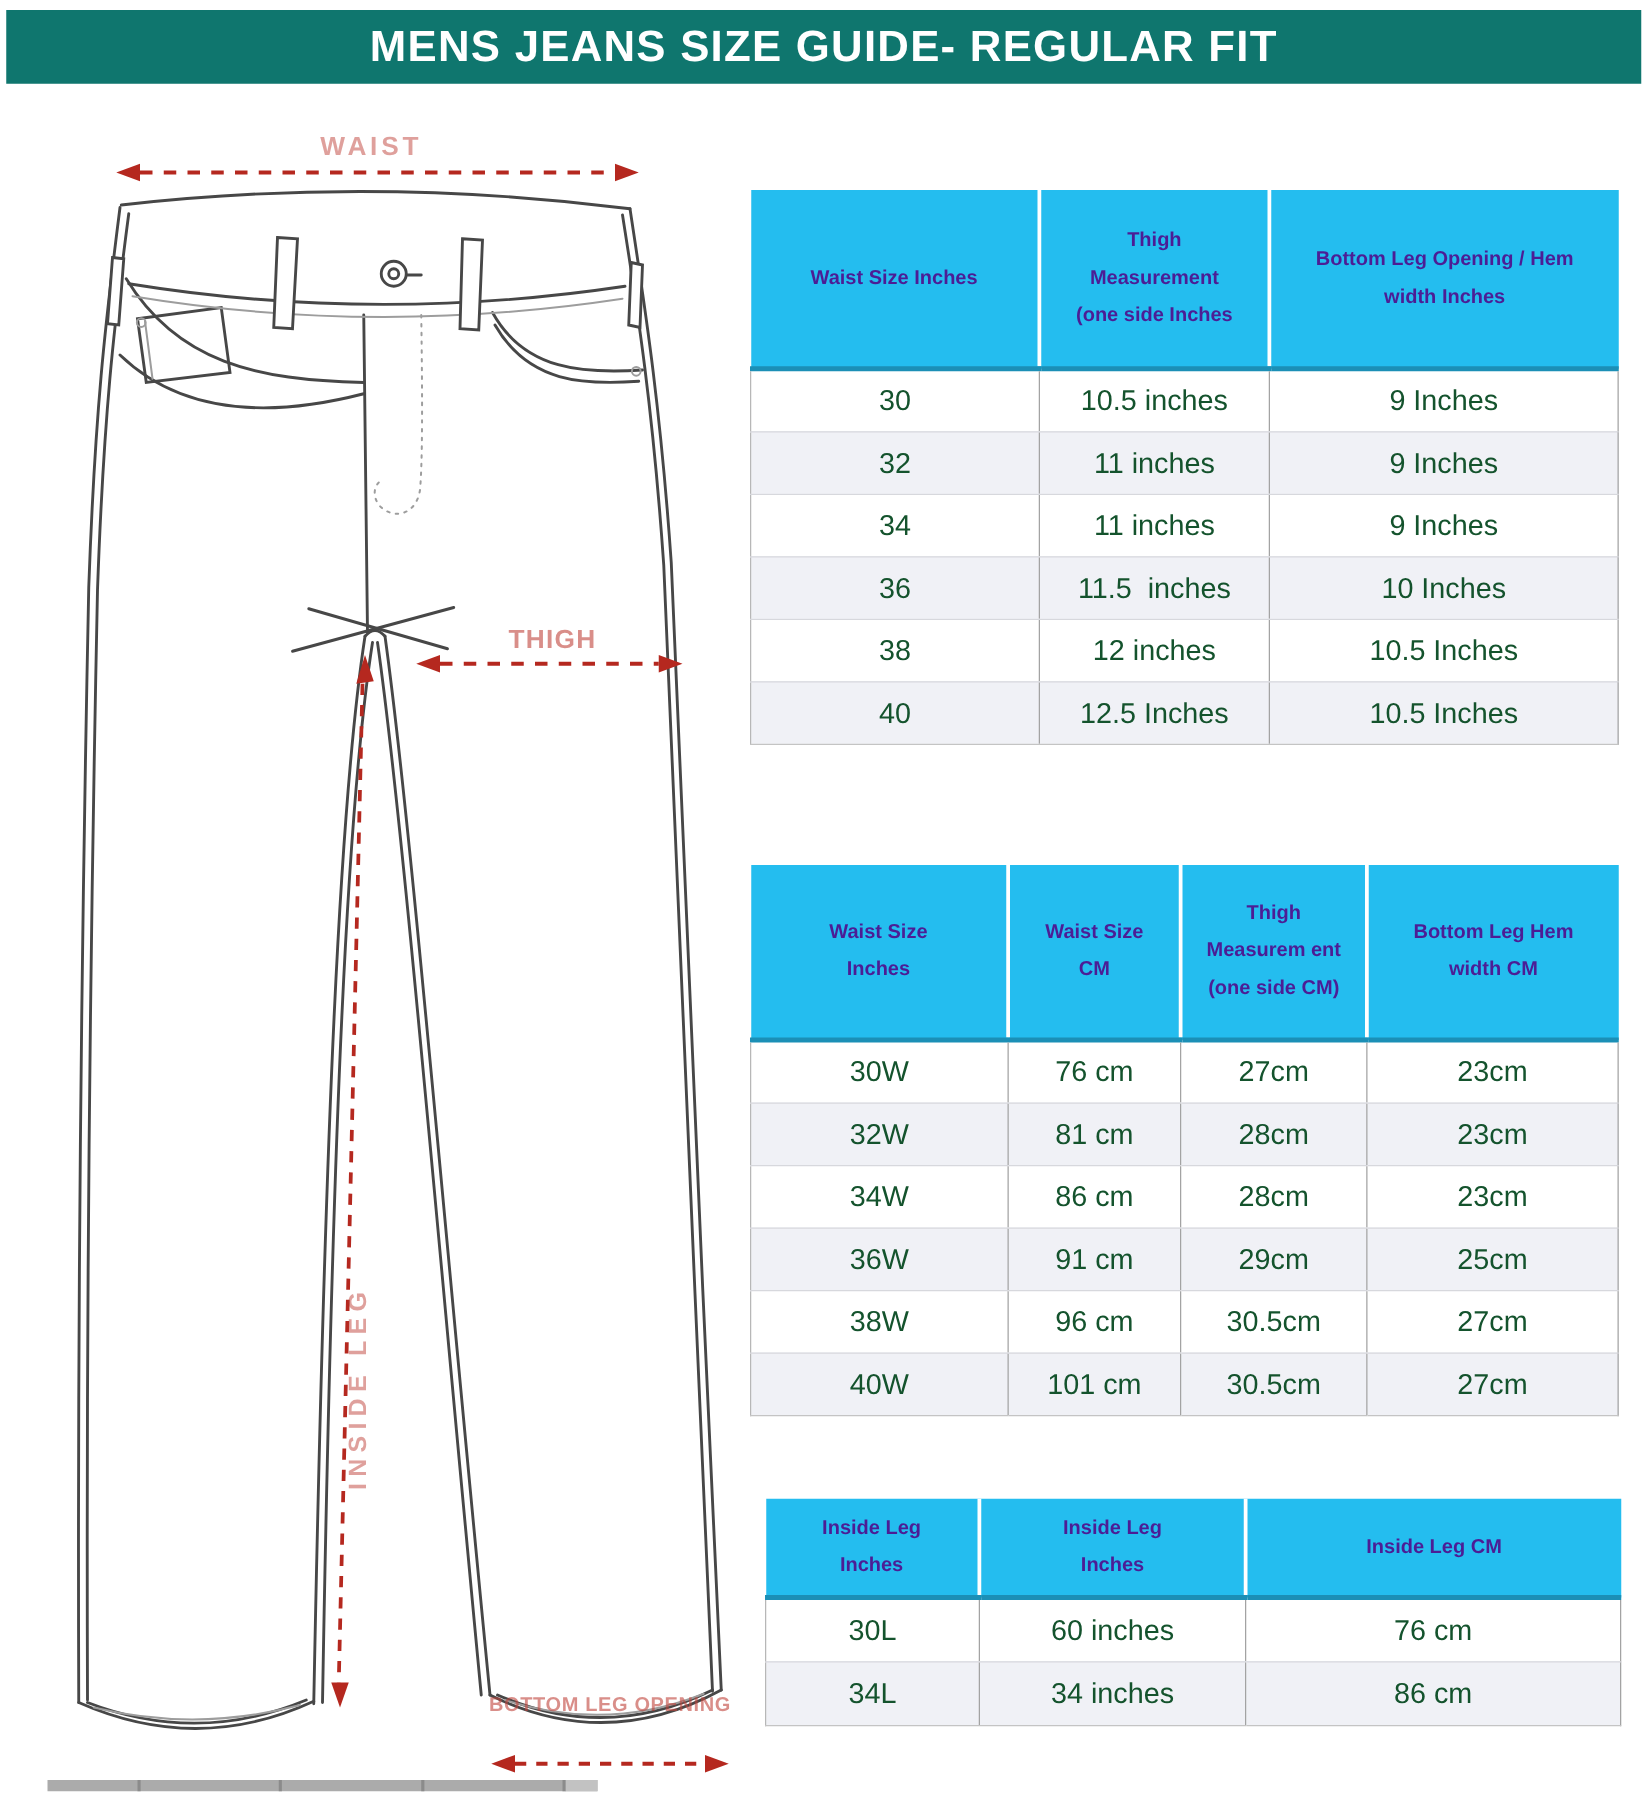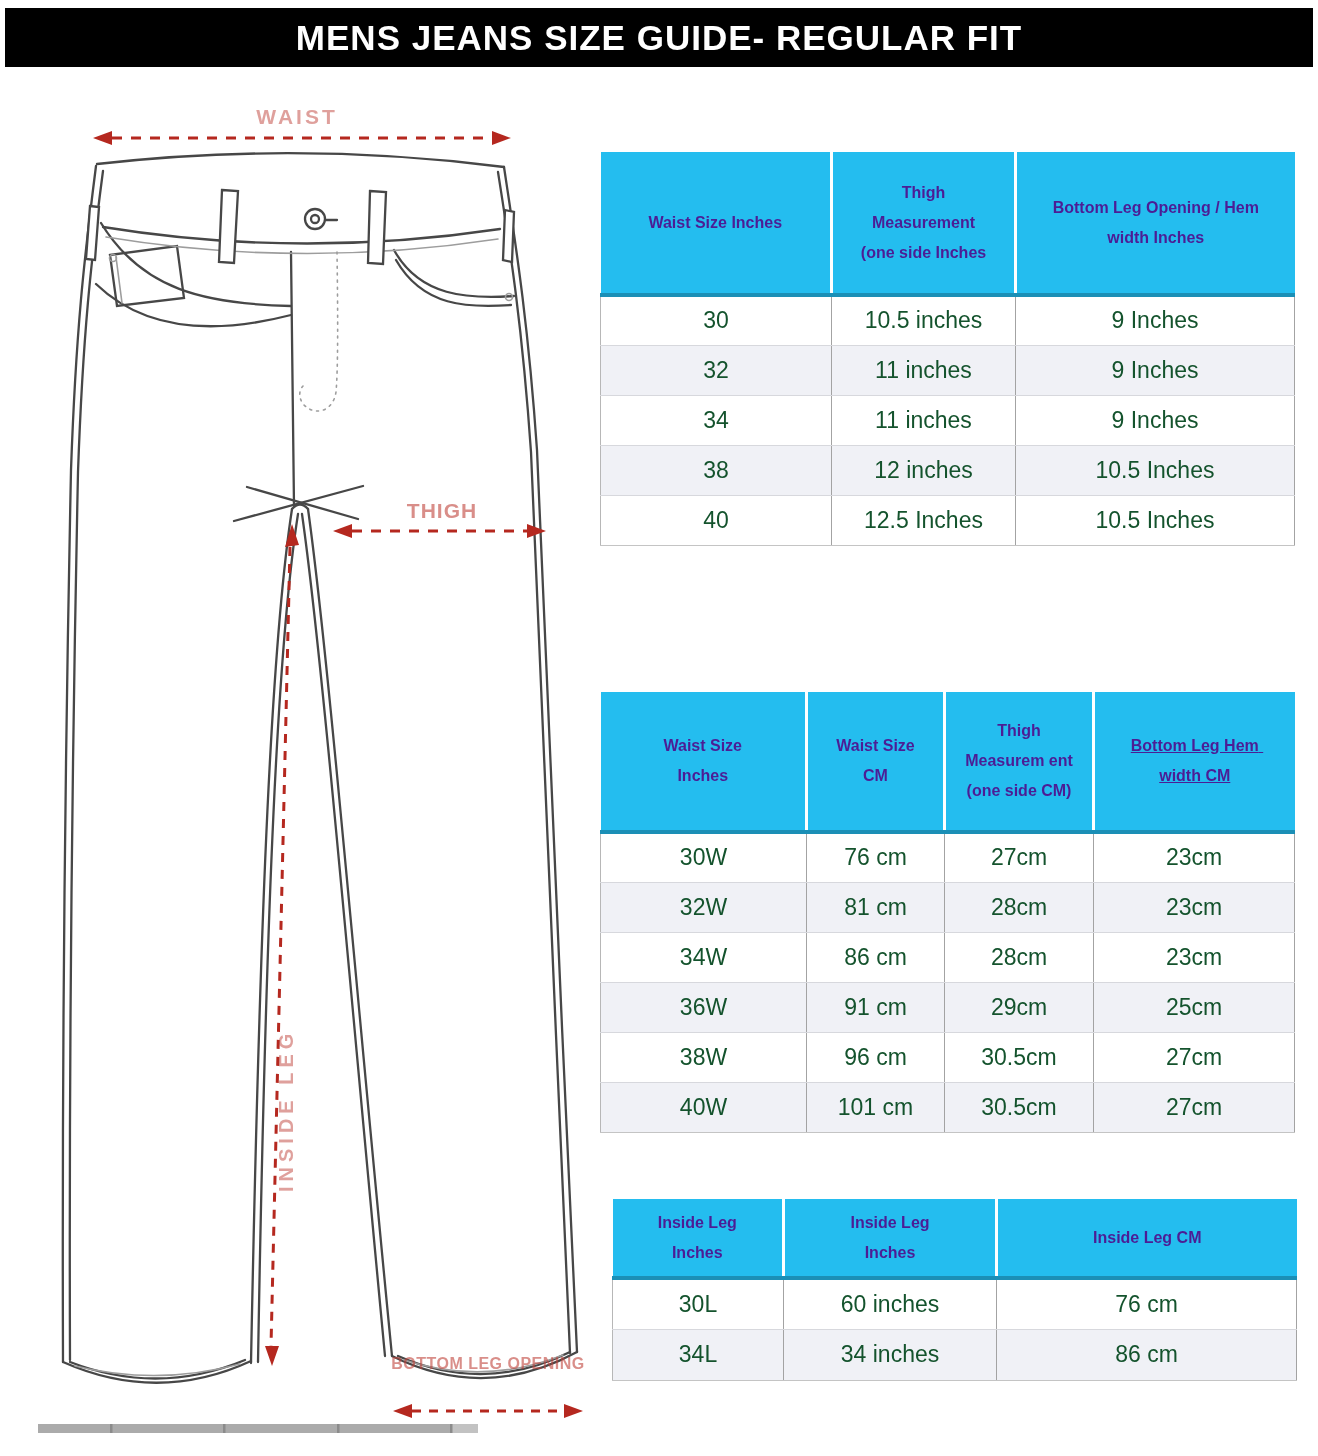--- a/index.html
+++ b/index.html
@@ -9,21 +9,21 @@
     --grid_col:#a3a3a3;
     --grid_row:#d7d8dd;
     --ink:#474747;
     --red:#b5281f;
   }
   *{margin:0;padding:0;box-sizing:border-box;}
   html,body{background:#ffffff;}
   body{font-family:"Liberation Sans",sans-serif;}
   .page{position:relative;width:1318px;height:1456px;background:#ffffff;overflow:hidden;}
 
-  .title-bar{position:absolute;left:5px;top:8px;width:1308px;height:59px;background:#000000;
+  .title-bar{position:absolute;left:5px;top:8px;width:1308px;height:59px;background:#0f766e;
     display:flex;align-items:center;justify-content:center;}
   .title-bar h1{color:#ffffff;font-size:35px;font-weight:bold;letter-spacing:1px;white-space:nowrap;}
 
   svg.jeans{position:absolute;left:0;top:0;width:600px;height:1456px;}
   .ink path,.ink line,.ink circle{stroke:var(--ink);stroke-width:2.3;fill:none;stroke-linecap:round;}
   .lite path,.lite line,.lite circle{stroke:#9d9d9d;stroke-width:1.6;fill:none;stroke-linecap:round;}
   .loop{fill:#ffffff;stroke:var(--ink);stroke-width:2.3;}
   .redg line,.redg path{stroke:var(--red);fill:none;}
   .redg polygon{fill:var(--red);stroke:none;}
   .red-label{fill:#c0443c;font-weight:bold;}
@@ -46,21 +46,21 @@
   .t1 th:nth-child(1){width:231px;padding:0 22px;}
   .t1 th:nth-child(2){width:184px;padding:0 22px;}
   .t1 th:nth-child(3){width:279px;padding:0 22px;}
 
   .t2{left:600px;top:692px;width:694px;}
   .t2 th{height:140px;}
   .t2 td{height:50px;}
   .t2 th:nth-child(1){width:206px;padding:0 45px;}
   .t2 th:nth-child(2){width:138px;padding:0 28px;}
   .t2 th:nth-child(3){width:149px;padding:0 14px;}
-  .t2 th:nth-child(4){width:201px;padding:0 30px;text-decoration:underline;}
+  .t2 th:nth-child(4){width:201px;padding:0 30px;}
 
   .t3{left:612px;top:1199px;width:684px;}
   .t3 th{height:79px;}
   .t3 td{height:51px;}
   .t3 th:nth-child(1){width:171px;padding:0 25px;}
   .t3 th:nth-child(2){width:213px;padding:0 42px;}
   .t3 th:nth-child(3){width:300px;padding:0 10px;}
 </style>
 </head>
 <body>
@@ -166,20 +166,25 @@
           <td>32</td>
           <td>11 inches</td>
           <td>9 Inches</td>
         </tr>
         <tr>
           <td>34</td>
           <td>11 inches</td>
           <td>9 Inches</td>
         </tr>
         <tr>
+          <td>36</td>
+          <td>11.5  inches</td>
+          <td>10 Inches</td>
+        </tr>
+        <tr>
           <td>38</td>
           <td>12 inches</td>
           <td>10.5 Inches</td>
         </tr>
         <tr>
           <td>40</td>
           <td>12.5 Inches</td>
           <td>10.5 Inches</td>
         </tr>
       </tbody>

